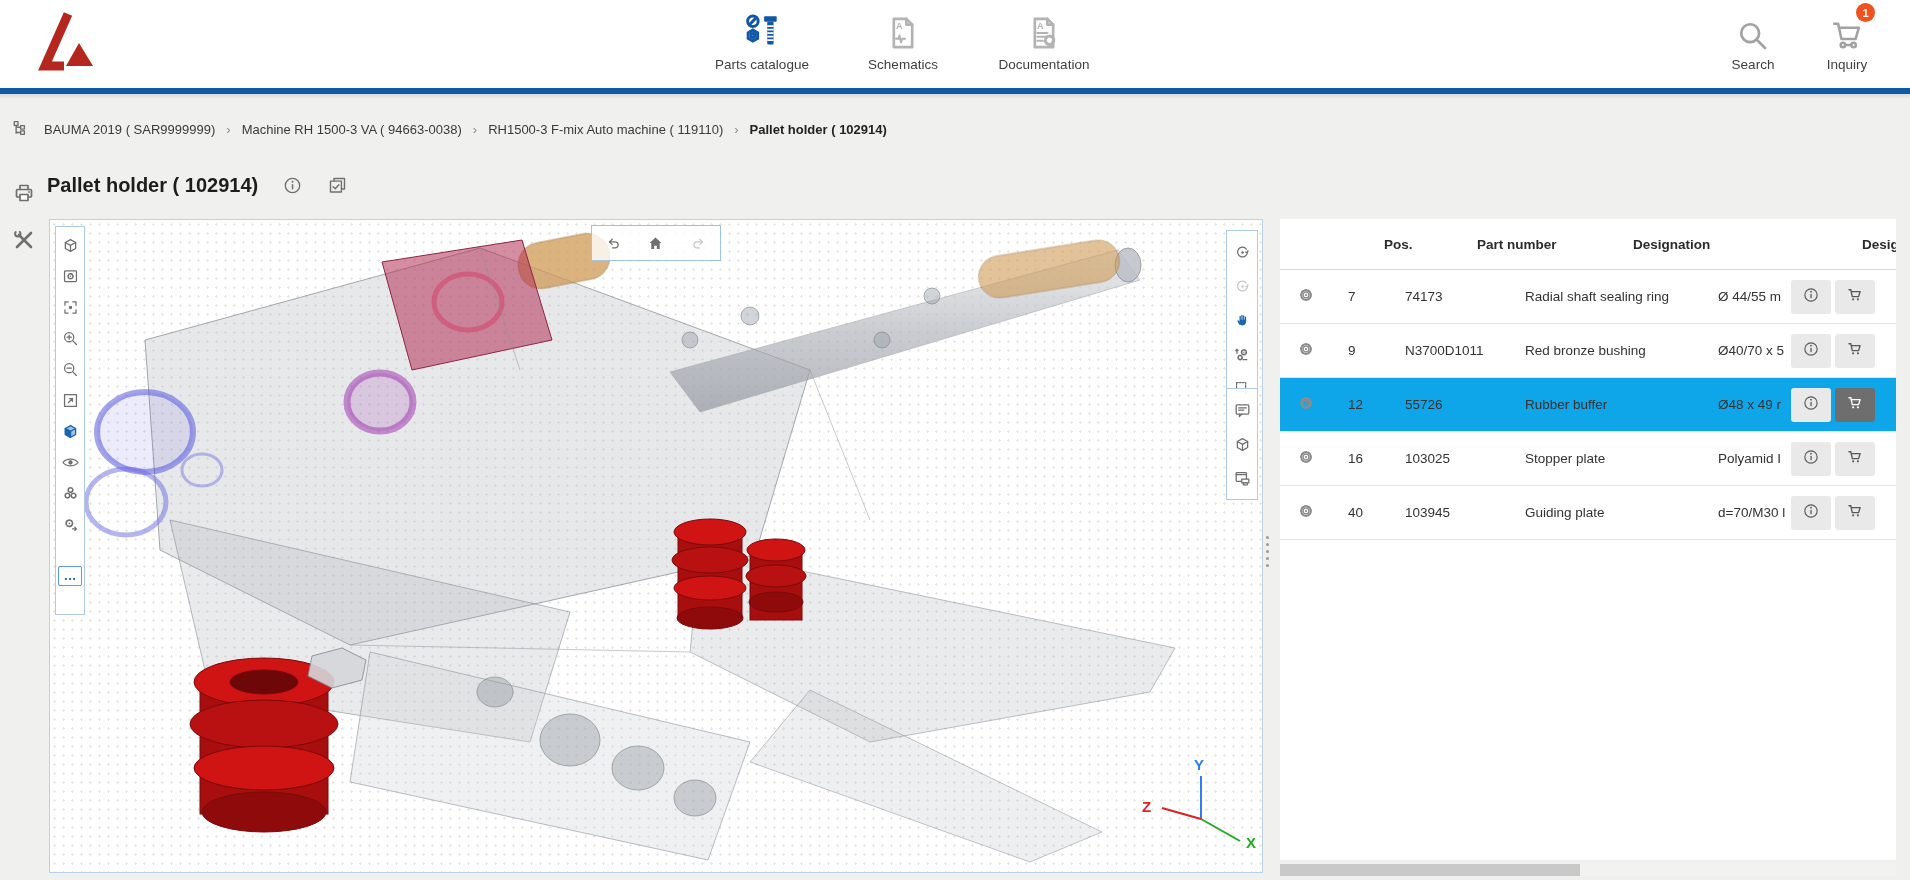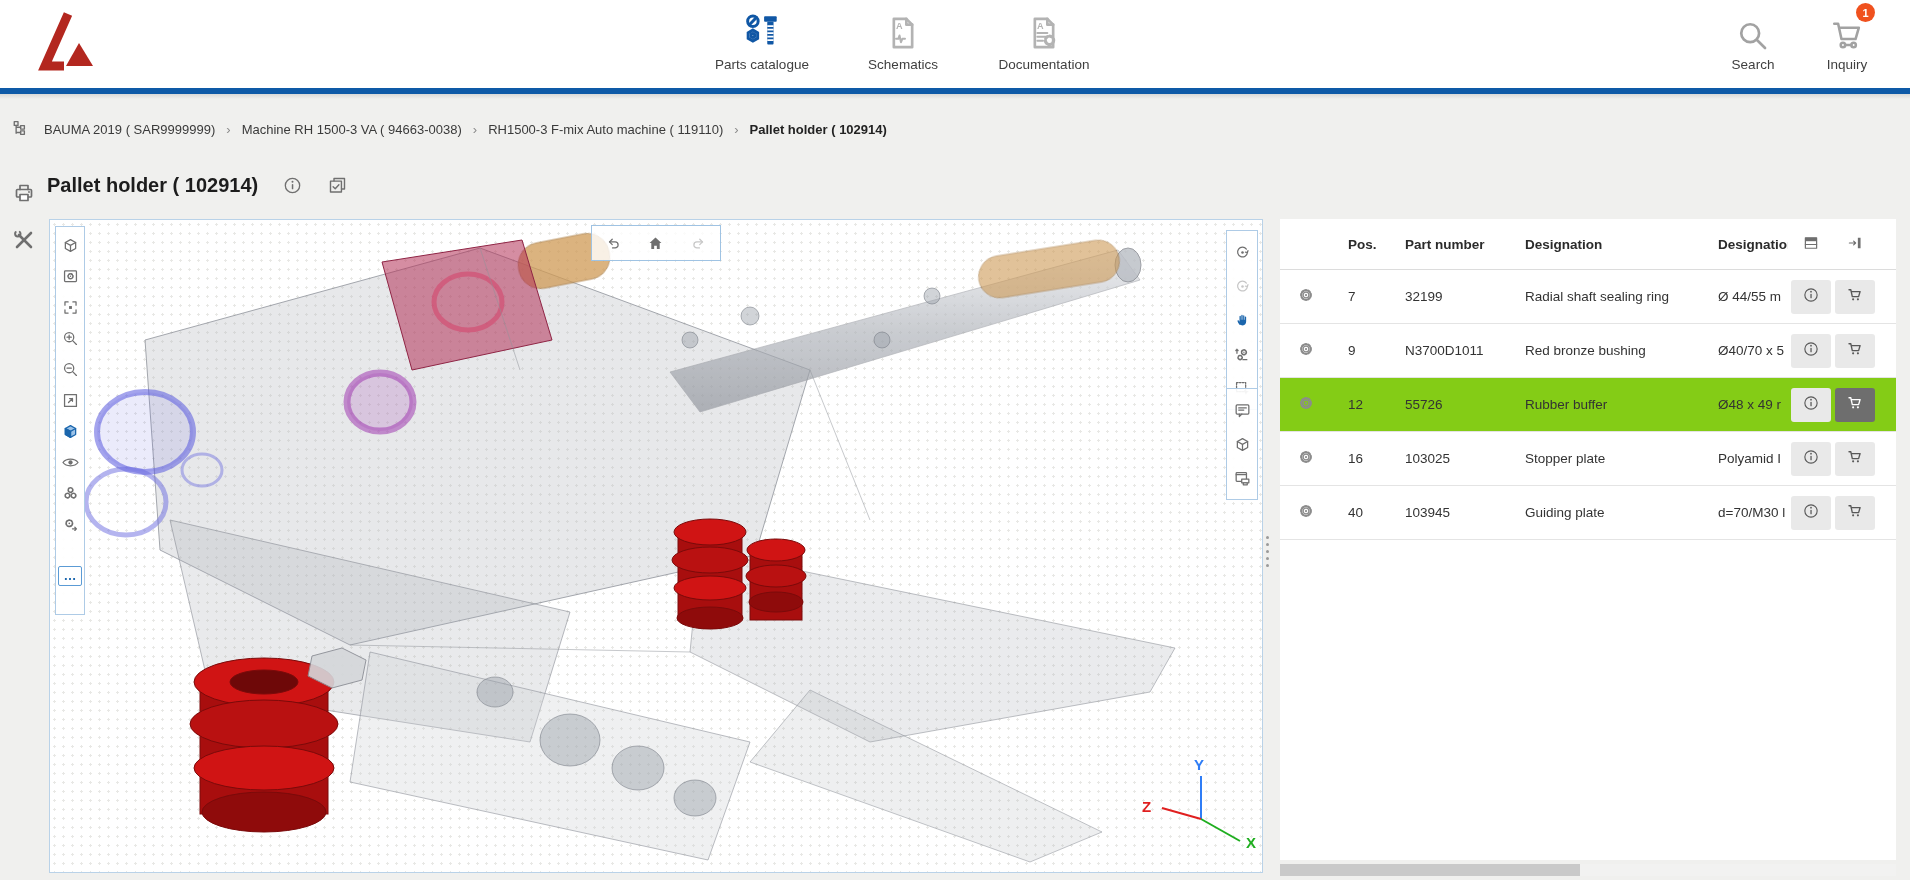--- a/index.html
+++ b/index.html
@@ -52,23 +52,23 @@
   .rt-2{right:4px;top:168px;}
   .right-toolbar .tbtn{height:34px;}
 
   
   .splitter{position:absolute;left:1266px;top:536px;display:flex;flex-direction:column;gap:4px;cursor:col-resize;}
   .splitter i{width:3px;height:3px;border-radius:50%;background:#9a9a9a;}
 
   
   .parts-panel{position:absolute;left:1280px;top:219px;width:616px;height:641px;background:#fff;overflow:hidden;font-size:13.5px;color:#333;}
   .thead,.trow{display:grid;grid-template-columns:52px 57px 120px 193px 86px 46px 42px;align-items:center;}
-  .thead{height:50px;border-bottom:1px solid #dcdcdc;font-weight:bold;color:#2b2b2b;}
+  .thead{height:50px;border-bottom:1px solid #dcdcdc;font-weight:bold;color:#2b2b2b;gap:36px;}
   .trow{height:53px;border-bottom:1px solid #e4e4e4;cursor:pointer;}
-  .trow.selected{background:#84cc16;}
+  .trow.selected{background:#0ea5e9;}
   .cell{padding-left:16px;white-space:nowrap;overflow:hidden;}
   .c-gear{padding-left:0;display:flex;justify-content:center;color:#8c8c8c;}
   .c-info,.c-cart{padding-left:0;display:flex;justify-content:center;}
   .hdr-ic{display:flex;justify-content:center;padding-left:0;color:#6f6f6f;cursor:pointer;}
   .row-btn{width:40px;height:34px;border-radius:3px;background:#e9e9e9;display:flex;align-items:center;justify-content:center;
            color:#585858;cursor:pointer;}
   .trow.selected .row-btn.cart{background:#6e6e6e;color:#fff;}
 
   .hscroll{position:absolute;left:1280px;top:864px;width:616px;height:12px;background:#f2f2f1;cursor:pointer;}
   .hscroll .thumb{width:300px;height:12px;background:#c9c9c9;}
@@ -445,21 +445,21 @@
     <div id="tbody">
         <div class="trow">
     <div class="cell c-gear">
             <span><svg class="ic" width="18" height="18" viewBox="0 0 24 24">
                 <circle cx="12" cy="12" r="6.4" stroke-width="3" stroke-dasharray="2.6 2.05"></circle>
                 <circle cx="12" cy="12" r="3.9" stroke-width="1.8"></circle>
                 <circle cx="12" cy="12" r="1.5" fill="currentColor" stroke="none"></circle>
               </svg></span>
           </div>
     <div class="cell">7</div>
-    <div class="cell">32199</div>
+    <div class="cell">74173</div>
     <div class="cell">Radial shaft sealing ring</div>
     <div class="cell">Ø 44/55 m</div>
     <div class="cell c-info">
             <div class="row-btn">
               <span><svg class="ic" width="18" height="18" viewBox="0 0 24 24">
                   <circle cx="12" cy="12" r="8.2" stroke-width="1.5"></circle>
                   <rect x="11.2" y="10.4" width="1.7" height="6" rx="0.8" fill="currentColor" stroke="none"></rect>
                   <circle cx="12" cy="7.6" r="1.15" fill="currentColor" stroke="none"></circle>
                 </svg></span>
             </div>

